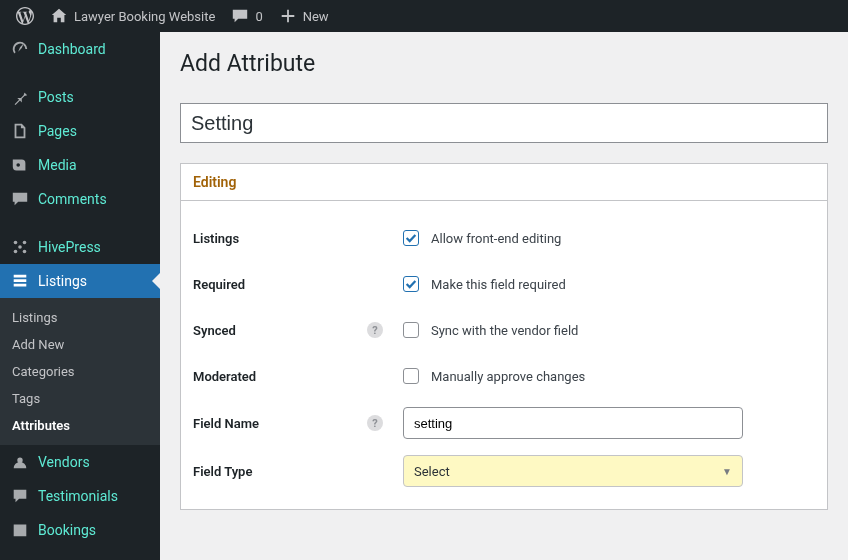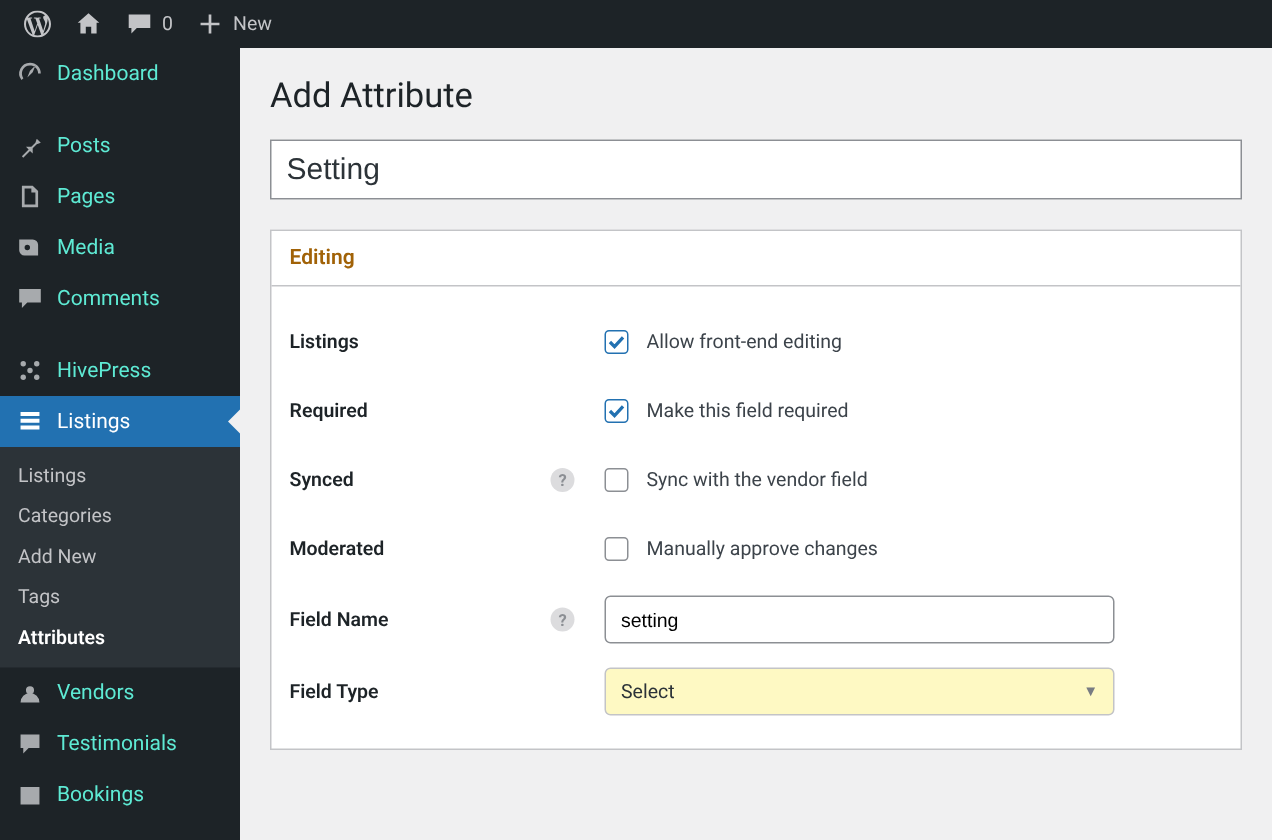--- a/index.html
+++ b/index.html
@@ -19,21 +19,21 @@
   .menu-item.current::after { content: ""; position: absolute; right: 0; top: 50%; transform: translateY(-50%); border: 8px solid transparent; border-right-color: #f0f0f1; }
   .menu-item .icon { width: 20px; height: 20px; display: flex; align-items: center; justify-content: center; margin-right: 8px; }
   .menu-item .icon svg { width: 18px; height: 18px; fill: #a7aaad; }
   .menu-item.current .icon svg { fill: #fff; }
   .submenu { background: #2c3338; padding: 6px 0; }
   .submenu .sub-item { display: block; padding: 6px 12px; font-size: 13px; color: #c3c4c7; cursor: pointer; }
   .submenu .sub-item.current { color: #fff; font-weight: 600; }
 
   
   .content { position: absolute; top: 32px; left: 160px; right: 0; bottom: 0; padding: 18px 20px 0 20px; overflow: hidden; }
-  h1.page-title { font-size: 23px; font-weight: 400; color: #1d2327; margin-bottom: 16px; }
+  h1.page-title { font-size: 23px; font-weight: 400; color: #1d2327; margin-bottom: 26px; }
 
   .title-input { width: 100%; height: 40px; font-size: 20px; padding: 4px 10px; border: 1px solid #8c8f94; background: #fff; color: #2c3338; }
 
   .postbox { border: 1px solid #c3c4c7; background: #fff; margin-top: 20px; }
   .postbox h2 { border-bottom: 1px solid #c3c4c7; font-size: 14px; font-weight: 600; padding: 10px 12px; color: #a16207; }
   .postbox .inside { padding: 14px 12px; }
 
   .form-row { display: flex; align-items: center; min-height: 46px; padding: 8px 0; }
   .form-row .lbl { width: 210px; display: flex; align-items: center; font-weight: 600; color: #1d2327; font-size: 13px; gap: 6px; }
   .form-row .ctrl { flex: 1; display: flex; align-items: center; gap: 12px; font-size: 13px; color: #3c434a; }
@@ -55,20 +55,21 @@
 <div class="adminbar">
   <div class="ab-item">
     <svg viewBox="0 0 20 20">
           <path d="M10 0C4.5 0 0 4.5 0 10s4.5 10 10 10 10-4.5 10-10S15.5 0 10 0zM1.5 10c0-1.2.26-2.35.72-3.38L6.3 17.8C3.45 16.47 1.5 13.46 1.5 10zm8.5 8.5c-.83 0-1.63-.12-2.39-.34l2.55-7.4 2.6 7.14c.02.04.04.08.06.12-.9.31-1.84.48-2.82.48zm1.17-12.5c.51-.03.97-.08.97-.08.46-.06.4-.73-.05-.7 0 0-1.37.1-2.25.1-.83 0-2.23-.1-2.23-.1-.46-.03-.51.67-.05.7 0 0 .43.05.9.08l1.34 3.67-1.88 5.64L4.8 6c.51-.03.97-.08.97-.08.46-.06.4-.73-.05-.7 0 0-1.37.1-2.25.1l-.54-.01C4.44 3.02 7.03 1.5 10 1.5c2.2 0 4.2.84 5.71 2.22l-.11-.01c-.83 0-1.42.73-1.42 1.5 0 .7.4 1.29.83 1.99.32.56.7 1.29.7 2.33 0 .72-.28 1.56-.64 2.73l-.84 2.8-3.06-9.06zm3.1 11.3l2.6-7.5c.48-1.2.64-2.17.64-3.03 0-.31-.02-.6-.06-.87 1.03 1.88 1.05 4.27 1.05 4.1 0 3.18-1.72 5.95-4.23 7.3z"></path>
         </svg>
   </div>
   <div class="ab-item">
     <svg viewBox="0 0 20 20">
           <path d="M10 2l8 7h-2v8h-4v-5H8v5H4v-8H2z"></path>
         </svg>
+    <span class="txt">Lawyer Booking Website</span>
   </div>
   <div class="ab-item">
     <svg viewBox="0 0 20 20">
           <path d="M2 3h16v10H8l-4 4v-4H2z"></path>
         </svg>
     <span class="txt">0</span>
   </div>
   <div class="ab-item">
     <svg viewBox="0 0 20 20">
           <path d="M9 3h2v6h6v2h-6v6H9v-6H3V9h6z"></path>
@@ -135,22 +136,22 @@
   <div class="menu-item current">
     <span class="icon">
           <svg viewBox="0 0 20 20">
             <path d="M3 3h14v3H3zM3 8h14v3H3zM3 13h14v3H3z"></path>
           </svg>
         </span>
     <span>Listings</span>
   </div>
   <div class="submenu">
     <div class="sub-item">Listings</div>
+    <div class="sub-item">Add New</div>
     <div class="sub-item">Categories</div>
-    <div class="sub-item">Add New</div>
     <div class="sub-item">Tags</div>
     <div class="sub-item current">Attributes</div>
   </div>
   <div class="menu-item">
     <span class="icon">
           <svg viewBox="0 0 20 20">
             <path d="M7 8a3 3 0 116 0 3 3 0 01-6 0zm-4 9a7 7 0 0114 0H3z"></path>
           </svg>
         </span>
     <span>Vendors</span>

